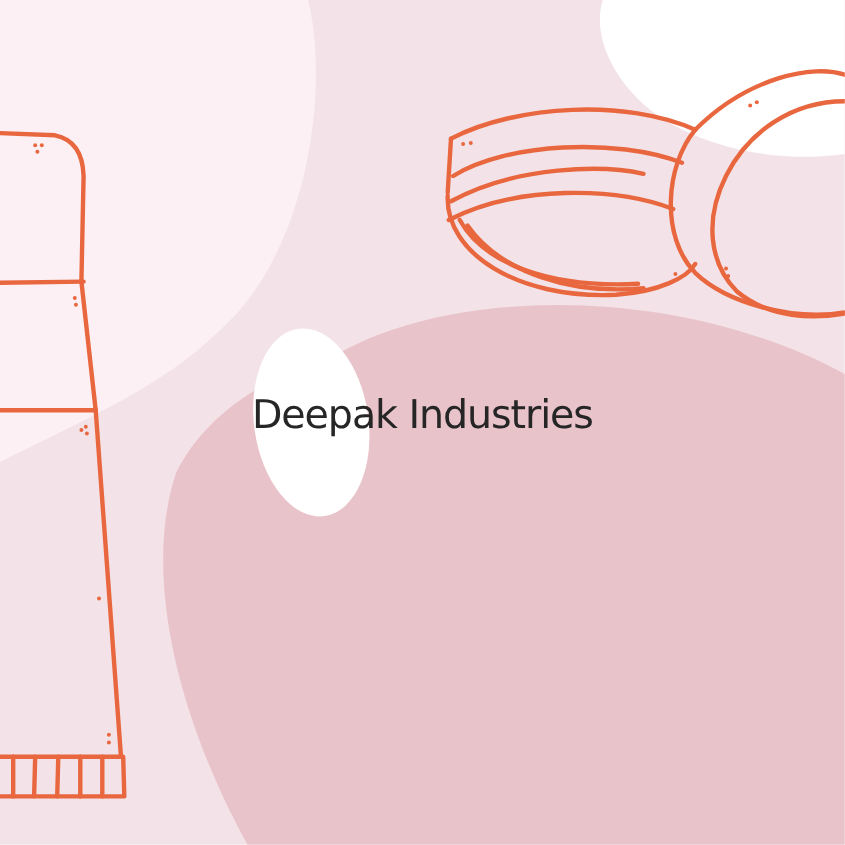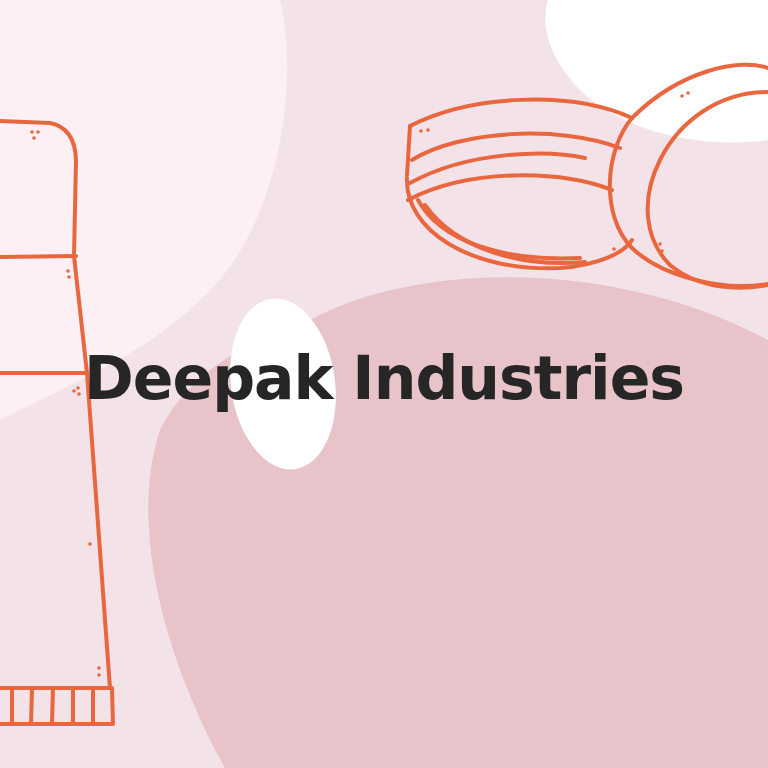--- a/index.html
+++ b/index.html
@@ -1,21 +1,21 @@
 <!DOCTYPE html>
 <html><head>
 <meta charset="utf-8">
 <style>
   html, body { margin: 0; padding: 0; }
   body { width: 768px; height: 768px; overflow: hidden; }
   .canvas { position: relative; width: 768px; height: 768px; overflow: hidden; }
   .canvas svg.bg { position: absolute; left: 0; top: 0; }
   .title {
     position: absolute; left: 0; top: 346px; width: 768px; text-align: center;
-    font-family: "DejaVu Sans", sans-serif; font-weight: bold; font-size: 60px;
+    font-family: "DejaVu Sans", sans-serif; font-weight: normal; font-size: 36px;
     letter-spacing: -1px; color: #262626; line-height: 64px;
   }
 </style>
 </head>
 <body>
 
 <div class="canvas">
   <svg class="bg" width="768" height="768" viewBox="0 0 768 768">
     <rect x="0" y="0" width="768" height="768" fill="#f3e3e8"></rect>
 

